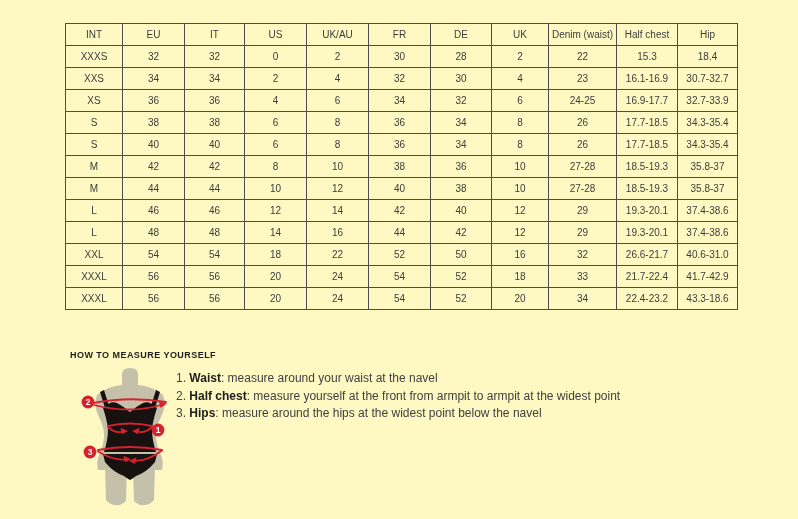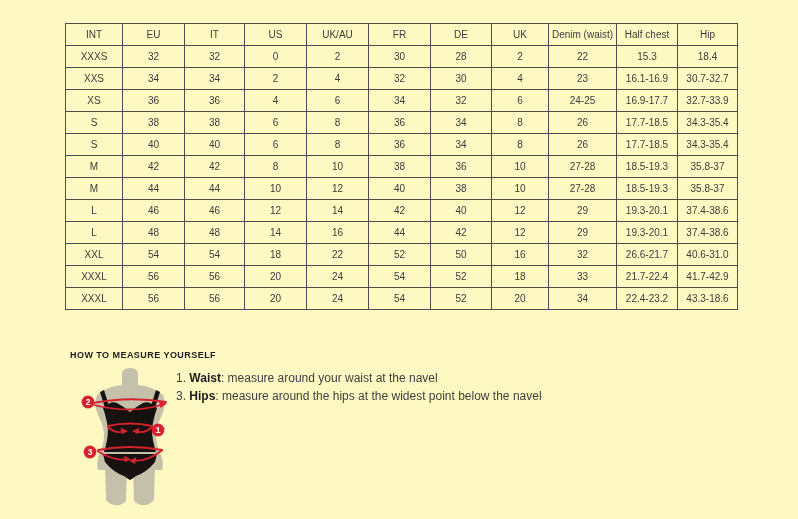--- a/index.html
+++ b/index.html
@@ -271,16 +271,17 @@
       <text class="badge-num" x="88" y="68" text-anchor="middle">1</text>
     </g>
     <g>
       <circle cx="20" cy="87" r="6.4" fill="#d6212e"></circle>
       <text class="badge-num" x="20" y="90" text-anchor="middle">3</text>
     </g>
   </svg>
 
   <div class="steps">
       <div class="step"><span>1. </span><b>Waist</b><span>: measure around your waist at the navel</span></div>
+      <div class="step"><span>2. </span><b>Half chest</b><span>: measure yourself at the front from armpit to armpit at the widest point</span></div>
       <div class="step"><span>3. </span><b>Hips</b><span>: measure around the hips at the widest point below the navel</span></div>
     </div>
 
 </div>
 
 </body></html>

